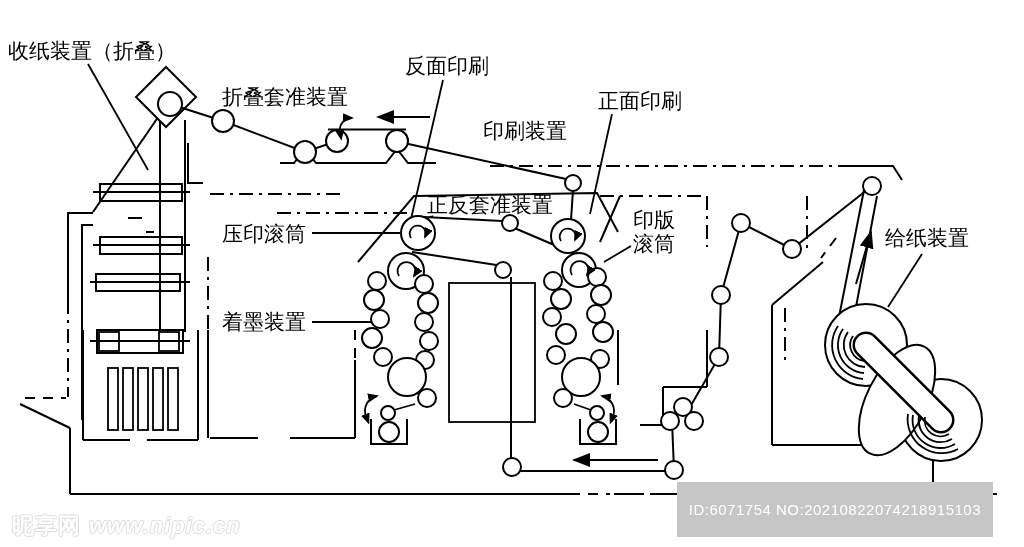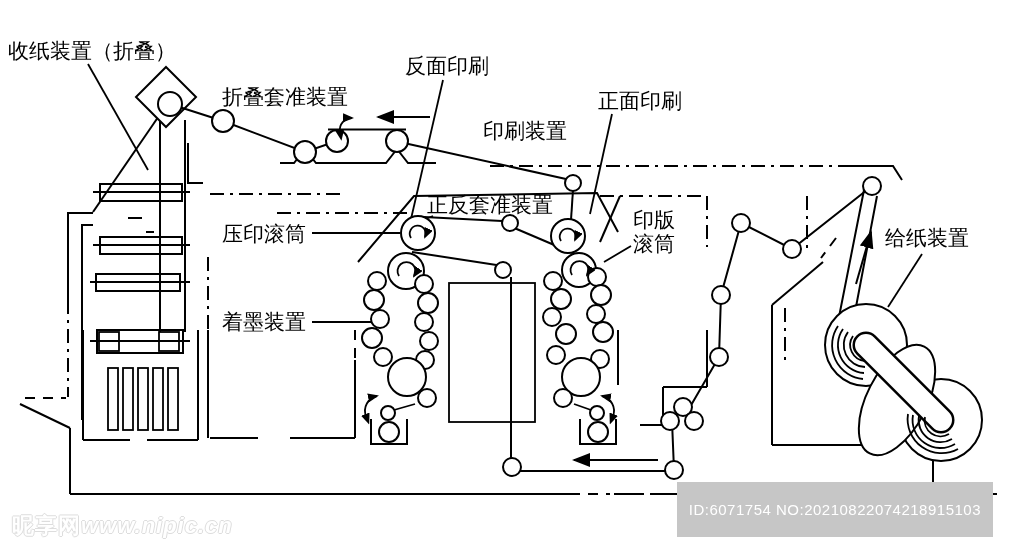--- a/index.html
+++ b/index.html
@@ -9,21 +9,21 @@
   .ln{stroke:#000;stroke-width:2;fill:none;}
   .thin{stroke:#000;stroke-width:1.8;fill:none;}
   .dd{stroke:#000;stroke-width:2;fill:none;stroke-dasharray:14 6 3 6;}
   .dash{stroke:#000;stroke-width:2;fill:none;stroke-dasharray:10 8;}
   .wc{fill:#fff;stroke:#000;stroke-width:2;}
   .wr{fill:#fff;stroke:#000;stroke-width:2;}
   .lbl{font-family:"Liberation Serif","DejaVu Serif",serif;font-size:21px;fill:#000;}
   .watermark{position:absolute;left:12px;bottom:6px;font-size:22px;font-weight:bold;
              font-style:italic;color:#fff;letter-spacing:1px;
              text-shadow:-1px 0 #ddd,1px 0 #ddd,0 -1px #ddd,0 1px #ddd;white-space:nowrap;}
-  .watermark .site{font-style:normal;}
+  .watermark .site{font-style:normal;margin-right:8px;}
   .idbar{position:absolute;right:4px;bottom:10px;background:#c6c6c6;color:#fff;
          font-size:15px;line-height:23px;padding:16px 12px;letter-spacing:.5px;}
 </style>
 </head>
 <body>
 
 <div class="stage">
 <svg width="1024" height="547" viewBox="0 0 1024 547">
   <defs>
     <marker id="mEnd" markerUnits="userSpaceOnUse" markerWidth="18" markerHeight="14" refX="16" refY="7" orient="auto">

